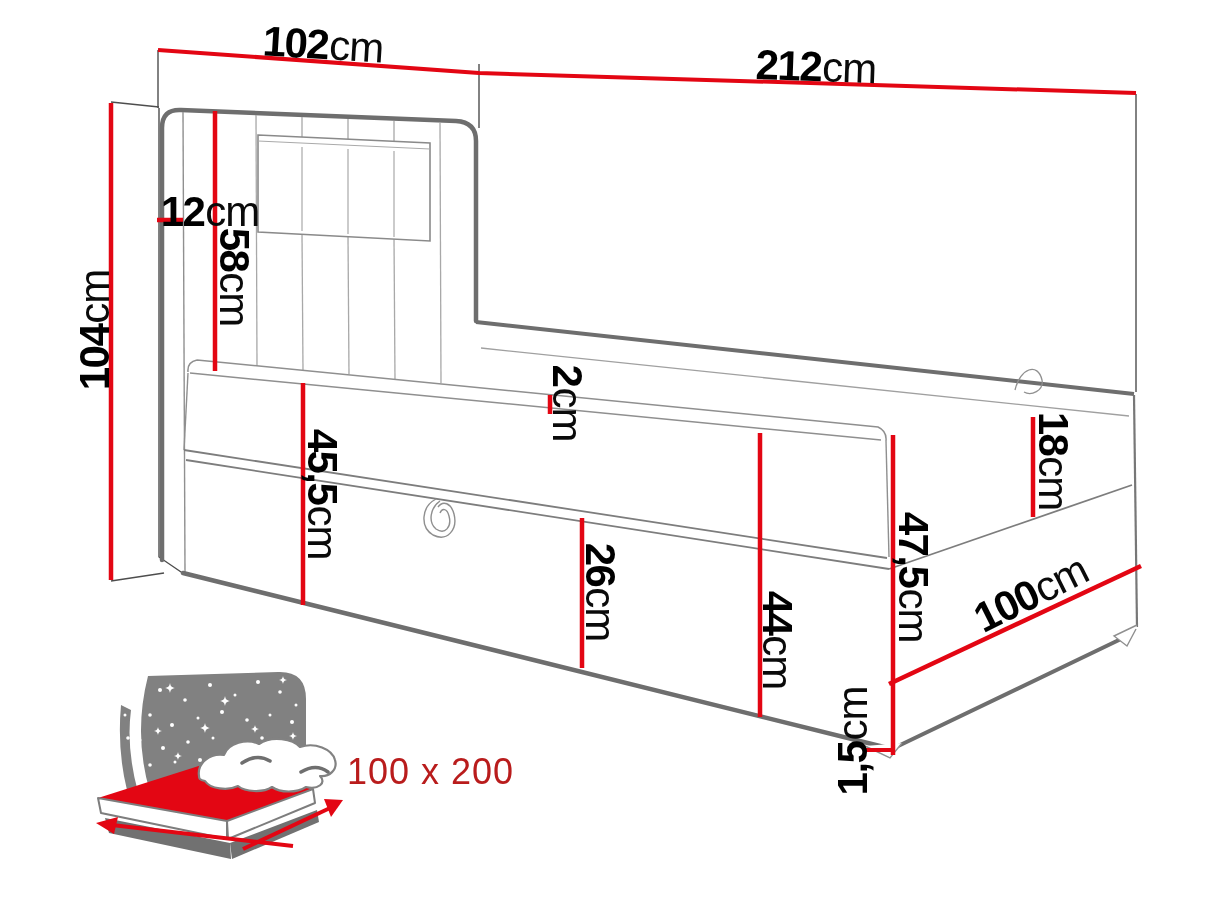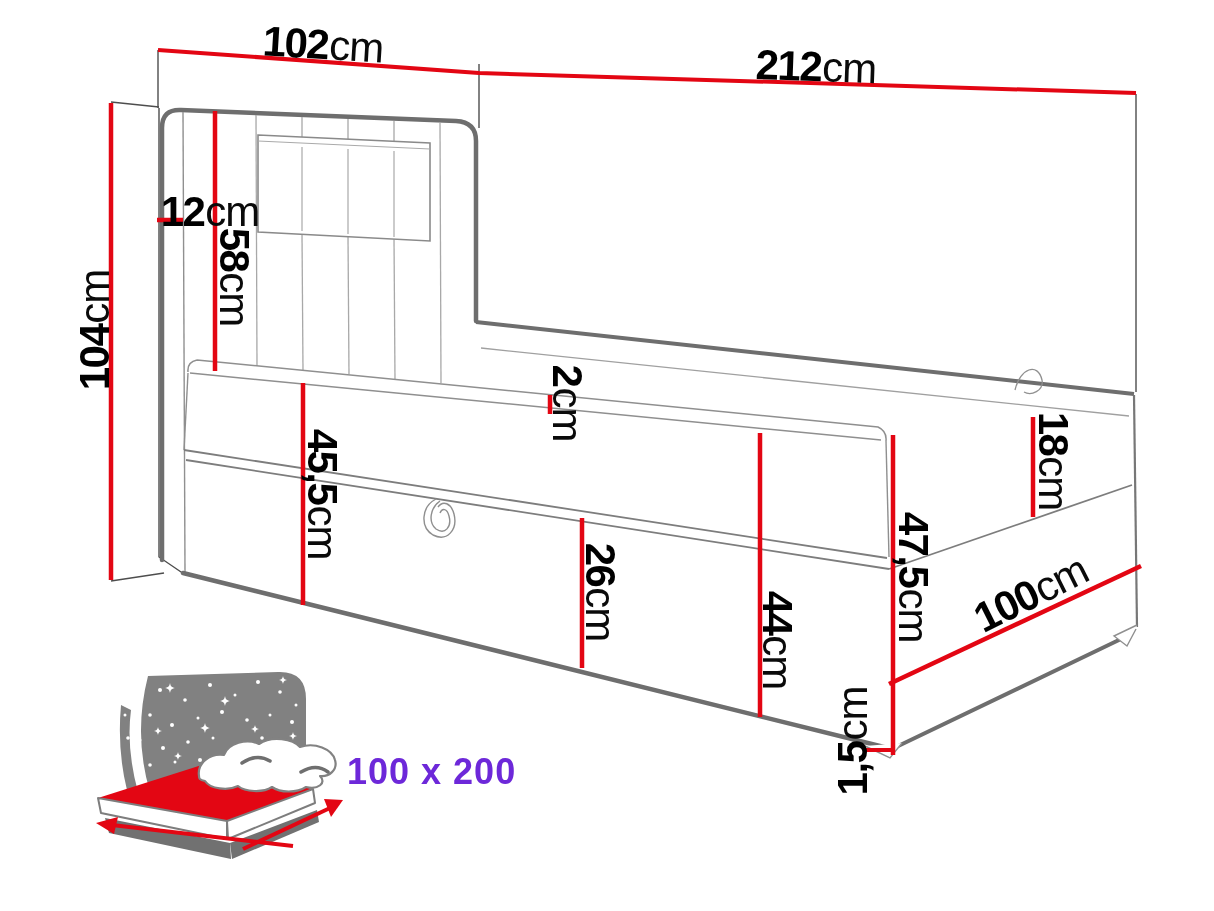--- a/index.html
+++ b/index.html
@@ -3,21 +3,21 @@
 <meta charset="utf-8">
 <style>
   html,body{margin:0;padding:0;background:#fff;}
   #stage{position:relative;width:1214px;height:911px;background:#fff;overflow:hidden;
          font-family:"Liberation Sans",sans-serif;}
   #drawing{position:absolute;left:0;top:0;}
   .dim{position:absolute;white-space:nowrap;color:#000;font-size:42px;line-height:1;
        font-family:"Liberation Sans",sans-serif;}
   .dim .val{font-weight:700;letter-spacing:-1.5px;}
   .dim .unit{font-weight:400;letter-spacing:-1px;margin-left:1px;color:#0a0a0a;}
-  .size-badge{position:absolute;font-weight:700;font-size:36px;color:#6d28d9;
+  .size-badge{position:absolute;font-weight:400;font-size:36px;color:#b91c1c;
               letter-spacing:1px;white-space:nowrap;}
 </style>
 </head>
 <body>
 
 <div id="stage">
 
   <svg id="drawing" width="1214" height="911" viewBox="0 0 1214 911">
 
     <g stroke="#4d4d4d" stroke-width="1.4" fill="none">

